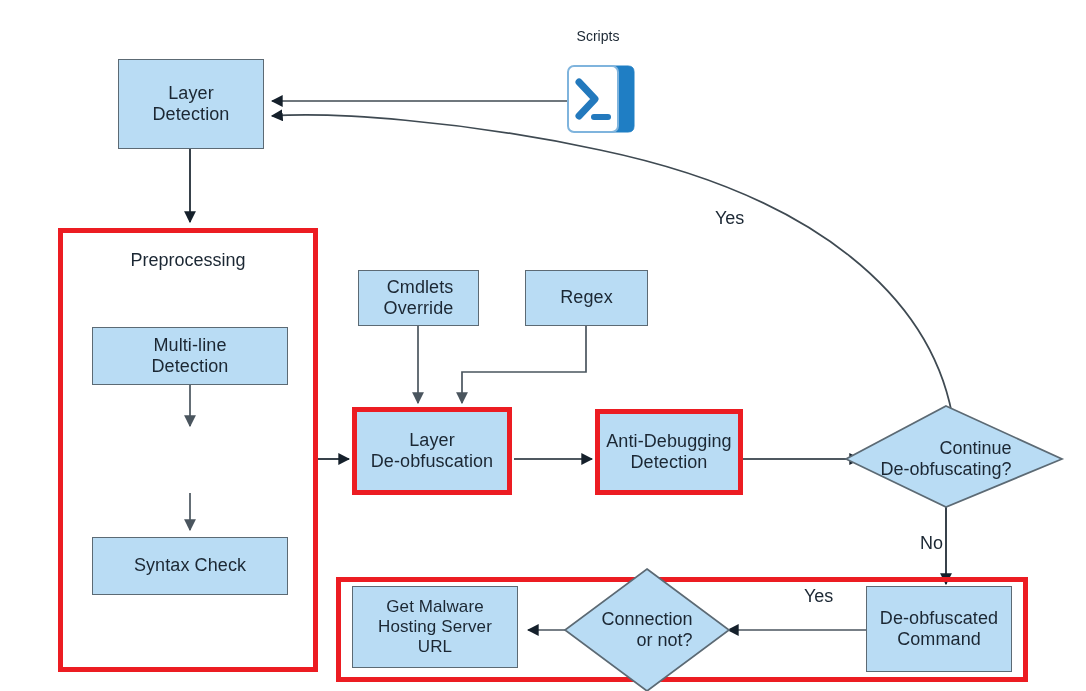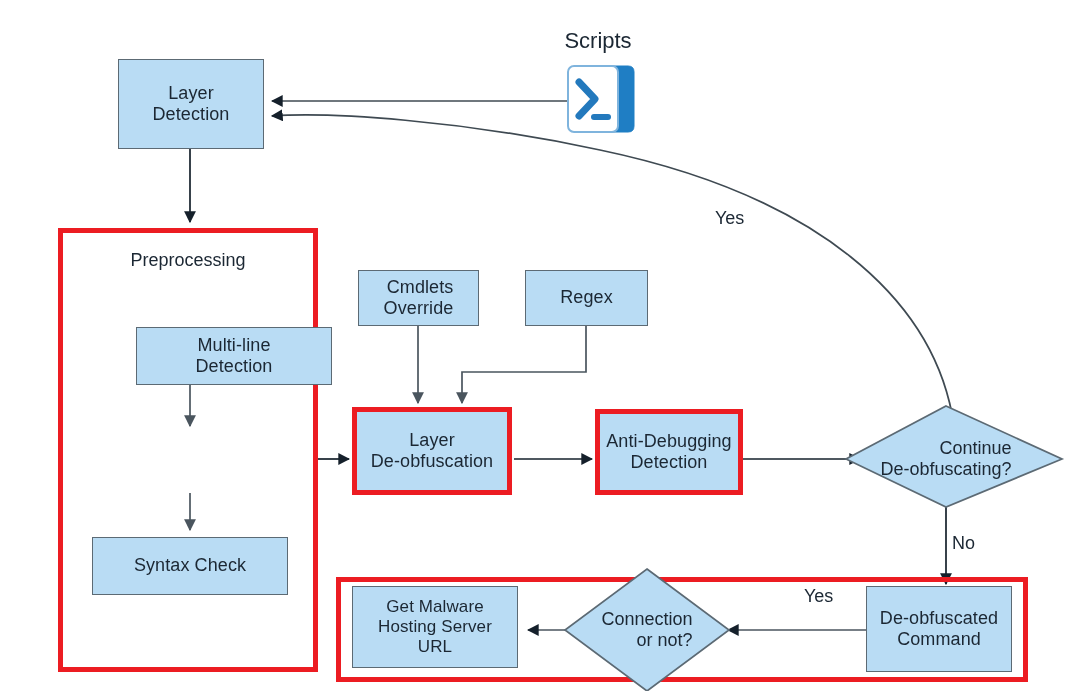--- a/index.html
+++ b/index.html
@@ -78,21 +78,21 @@
     color: #1b2733;
     font-size: 18px;
     line-height: 1.18;
     white-space: pre-line;
     z-index: 5;
     pointer-events: none;
   }
   .icon-title {
     position: absolute;
     color: #1b2733;
-    font-size: 22px;
+    font-size: 14px;
     text-align: center;
     white-space: nowrap;
     z-index: 5;
   }
   .script-icon {
     position: absolute;
     z-index: 5;
   }
 </style>
 </head>
@@ -156,21 +156,21 @@
     <div class="icon-title" style="left:528px; top:28px; width:140px;">Scripts</div>
     <div class="script-icon" style="left:562px; top:60px; width:78px; height:82px;">
       <svg viewBox="0 0 78 82" width="78" height="82" xmlns="http://www.w3.org/2000/svg">
         <path d="M18 6 L66 6 Q72 6 72 12 L72 66 Q72 72 66 72 L22 72 Z" fill="#1f7ec4" stroke="#1f7ec4" stroke-width="1"></path>
         <rect x="6" y="6" width="50" height="66" rx="6" ry="6" fill="#ffffff" stroke="#7fb4dd" stroke-width="2"></rect>
         <path d="M17 22 L33 39 L17 56" fill="none" stroke="#2379bd" stroke-width="7" stroke-linecap="round" stroke-linejoin="round"></path>
         <path d="M32 57 L46 57" fill="none" stroke="#2379bd" stroke-width="6" stroke-linecap="round"></path>
       </svg>
     </div>
 
-    <div class="box" style="left:92px; top:327px; width:196px; height:58px;margin-left:44px;">Multi-line
+    <div class="box" style="left:92px; top:327px; width:196px; height:58px;">Multi-line
 Detection</div>
 
 
     <div class="box" style="left:92px; top:537px; width:196px; height:58px;">Syntax Check</div>
 
     <div class="box" style="left:358px; top:270px; width:121px; height:56px;text-align:right;">Cmdlets
 Override</div>
 
     <div class="box" style="left:525px; top:270px; width:123px; height:56px;">Regex</div>
 
@@ -188,18 +188,18 @@
 
     <div class="diamond-label" style="left:567px; top:596px; width:160px; height:68px;">Connection
 or not?</div>
 
     <div class="box" style="left:352px; top:586px; width:166px; height:82px; font-size:17px;">Get Malware
 Hosting Server
 URL</div>
 
     <div class="edgelabel" style="left:715px; top:208px;">Yes</div>
 
-    <div class="edgelabel" style="left:952px; top:533px;">No</div>
+    <div class="edgelabel" style="left:920px; top:533px;">No</div>
 
     <div class="edgelabel" style="left:804px; top:586px;">Yes</div>
 
   </div>
 </div>
 
 </body></html>

